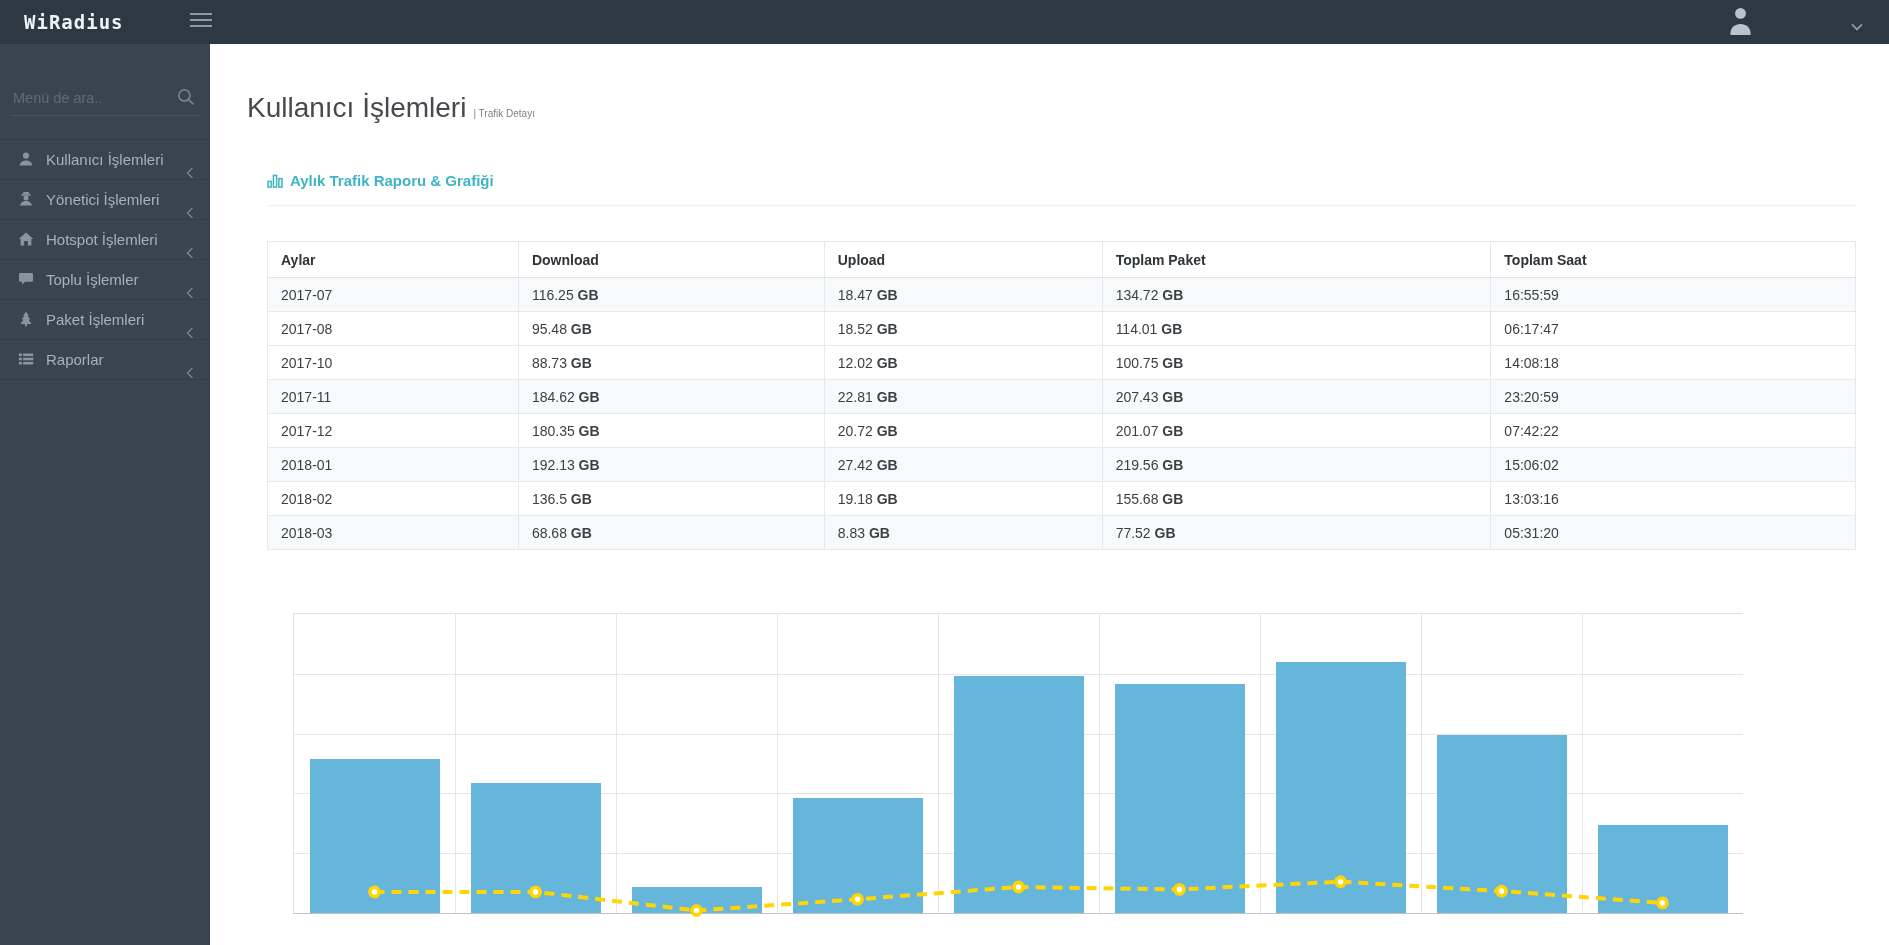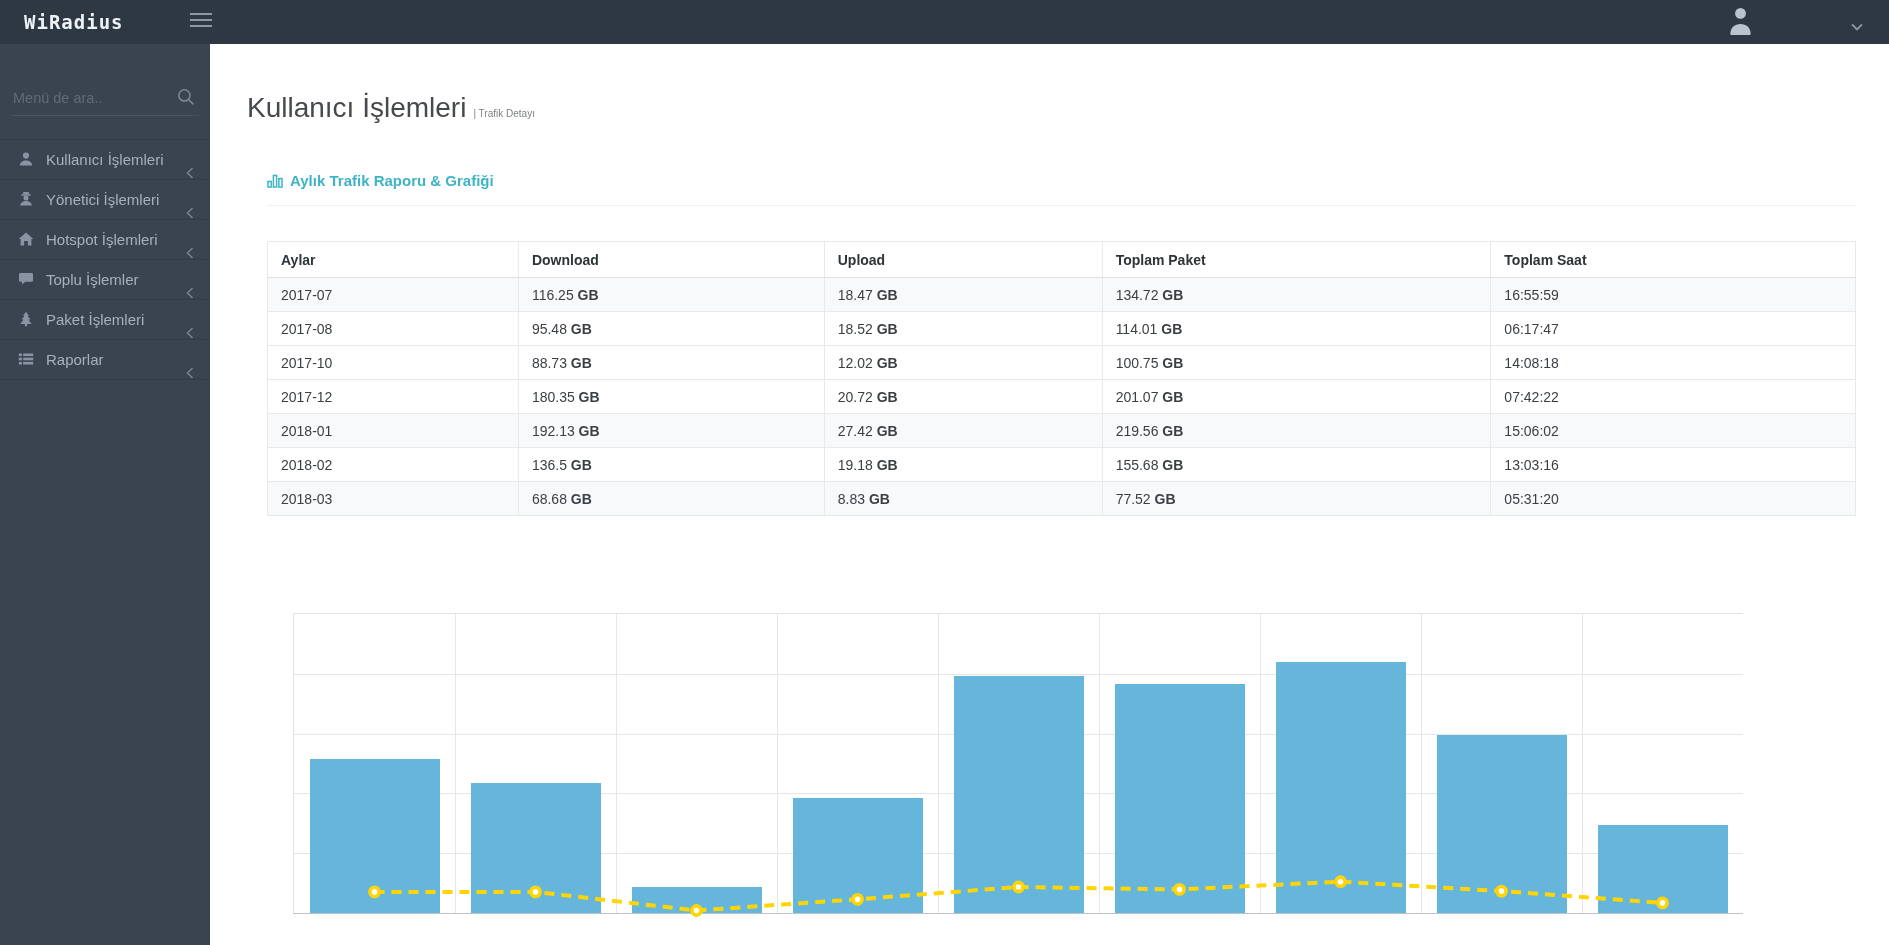--- a/index.html
+++ b/index.html
@@ -187,20 +187,27 @@
           <td class="num"><span>18.52 </span><span class="unit">GB</span></td>
           <td class="num"><span>114.01 </span><span class="unit">GB</span></td>
           <td>06:17:47</td>
         </tr>
         <tr>
           <td>2017-10</td>
           <td class="num"><span>88.73 </span><span class="unit">GB</span></td>
           <td class="num"><span>12.02 </span><span class="unit">GB</span></td>
           <td class="num"><span>100.75 </span><span class="unit">GB</span></td>
           <td>14:08:18</td>
+        </tr>
+        <tr class="stripe">
+          <td>2017-11</td>
+          <td class="num"><span>184.62 </span><span class="unit">GB</span></td>
+          <td class="num"><span>22.81 </span><span class="unit">GB</span></td>
+          <td class="num"><span>207.43 </span><span class="unit">GB</span></td>
+          <td>23:20:59</td>
         </tr>
         <tr>
           <td>2017-12</td>
           <td class="num"><span>180.35 </span><span class="unit">GB</span></td>
           <td class="num"><span>20.72 </span><span class="unit">GB</span></td>
           <td class="num"><span>201.07 </span><span class="unit">GB</span></td>
           <td>07:42:22</td>
         </tr>
         <tr class="stripe">
           <td>2018-01</td>

